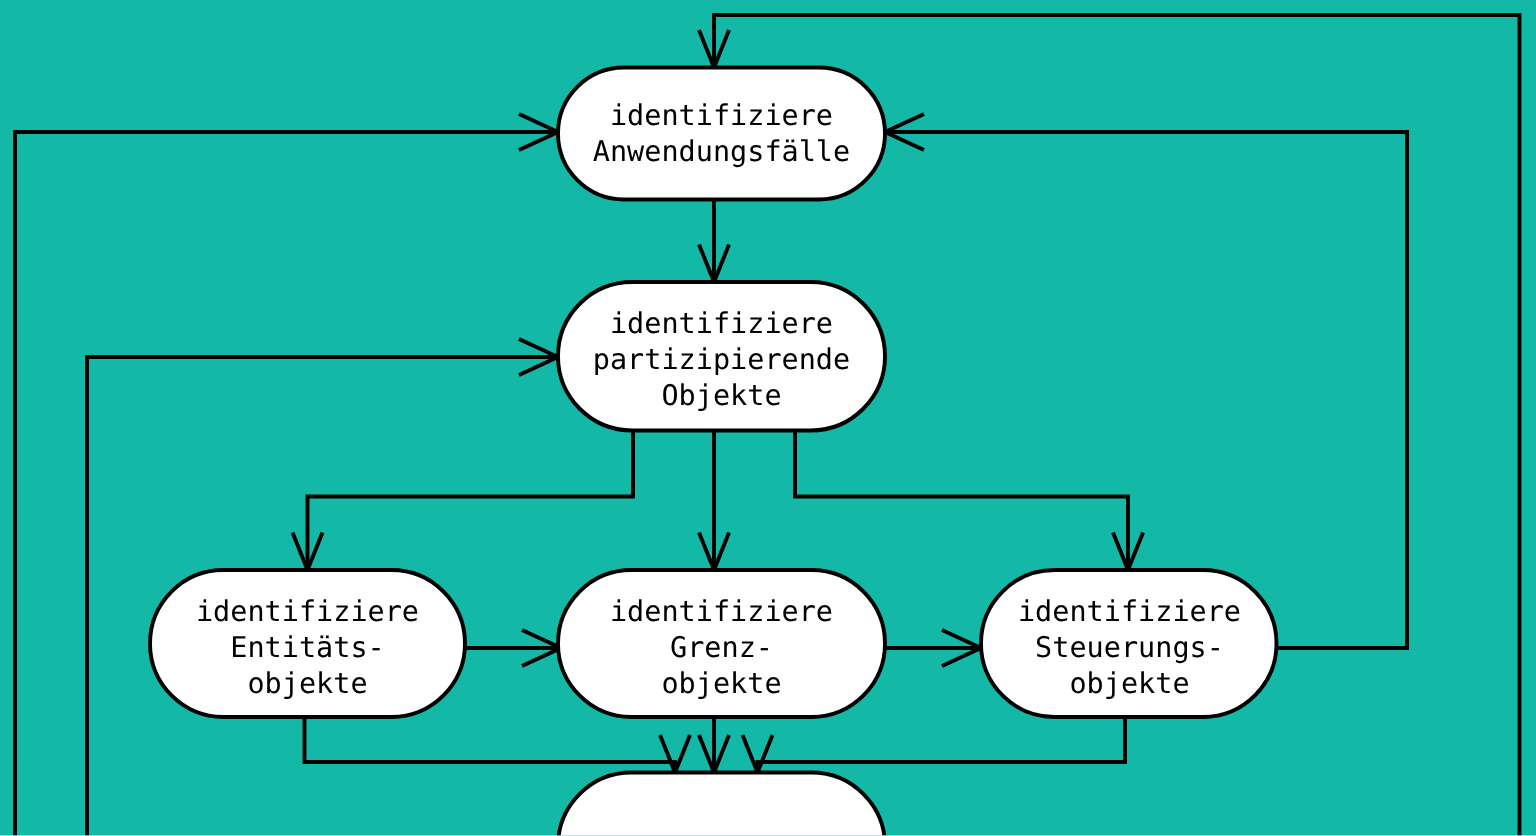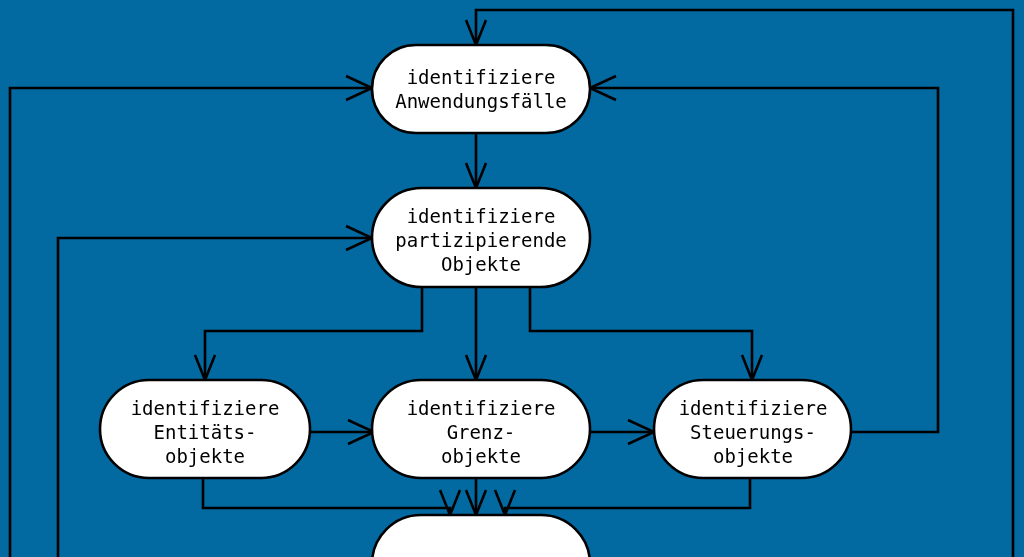--- a/index.html
+++ b/index.html
@@ -4,21 +4,21 @@
 <style>
   html, body {
     margin: 0;
     padding: 0;
     background: #ffffff;
   }
   #diagram-root {
     position: relative;
     width: 1024px;
     height: 557px;
-    background: #0369a1;
+    background: #14b8a6;
     overflow: hidden;
     font-family: "DejaVu Sans Mono", monospace;
   }
   #flow-svg {
     display: block;
     width: 1024px;
     height: 557px;
   }
   .node-shape {
     fill: #ffffff;

